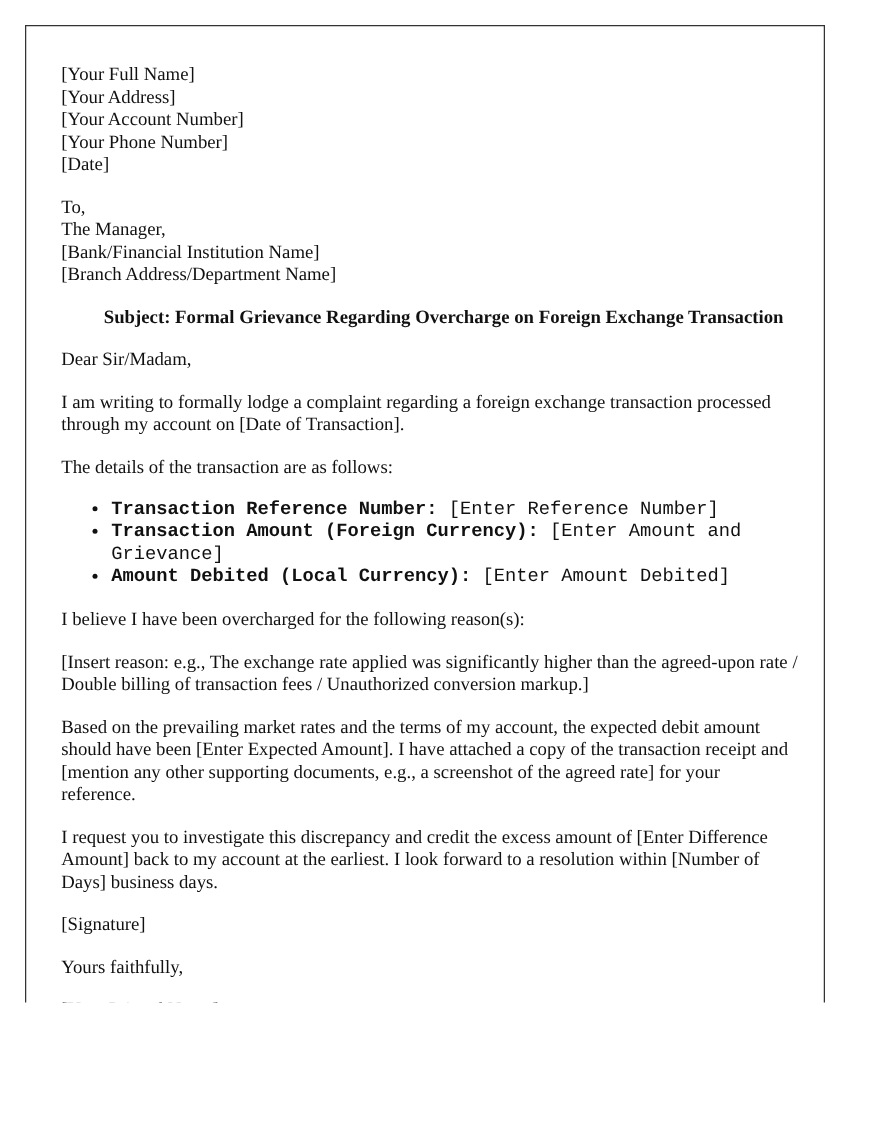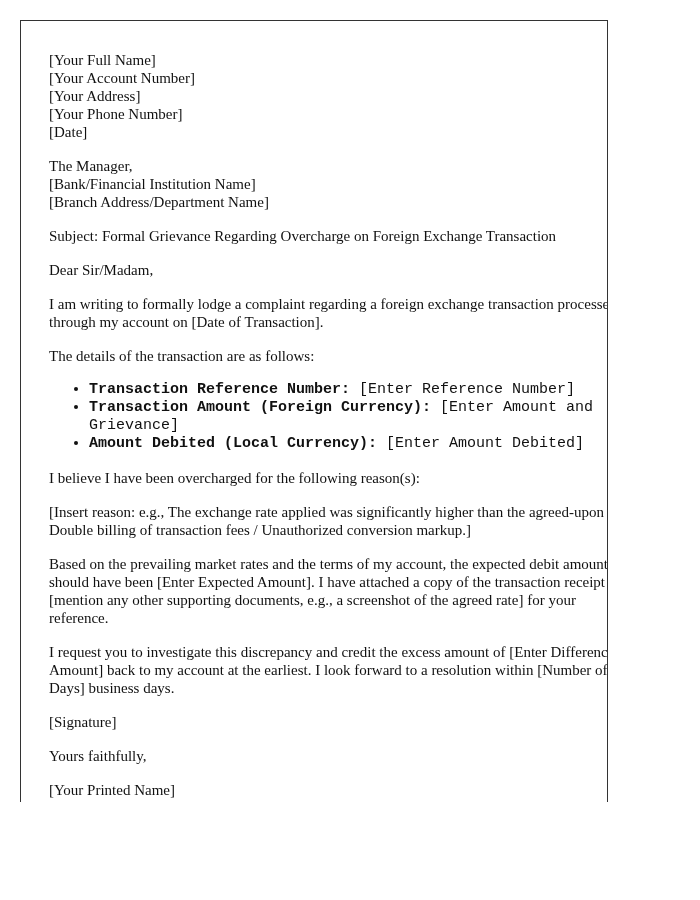--- a/index.html
+++ b/index.html
@@ -1,43 +1,44 @@
 <!DOCTYPE html>
 <html><head>
 <meta charset="utf-8">
 <style>
   html, body { margin: 0; padding: 0; background: #ffffff; }
   body { width: 700px; height: 900px; position: relative; overflow: hidden;
          font-family: "Liberation Serif", serif; font-size: 15px; color: #111; }
-  .page { position: absolute; left: 20px; top: 20px; width: 588px; height: 782px;
+  .page { position: absolute; left: 20px; top: 20px; width: 640px; height: 782px;
           border: 1px solid #333; border-bottom: none; box-sizing: border-box; overflow: hidden; }
   .content { position: absolute; left: 28px; top: 30px; width: 590px; line-height: 18px; }
   .block { margin: 0 0 16px 0; }
   .line { display: block; }
   p { margin: 0 0 16px 0; }
-  .subject { font-weight: normal; }
+  .subject { font-weight: bold; margin-left: 34px; }
   ul { margin: 0 0 16px 0; padding-left: 40px; }
   li { margin: 0; font-family: Liberation Mono, monospace; }
   li b { font-weight: bold; }
 </style>
 </head>
 <body>
 
 <div class="page">
   <div class="content">
 
     <div class="block">
       <span class="line">[Your Full Name]</span>
+      <span class="line">[Your Address]</span>
       <span class="line">[Your Account Number]</span>
-      <span class="line">[Your Address]</span>
       <span class="line">[Your Phone Number]</span>
       <span class="line">[Date]</span>
     </div>
 
     <div class="block">
+      <span class="line">To,</span>
       <span class="line">The Manager,</span>
       <span class="line">[Bank/Financial Institution Name]</span>
       <span class="line">[Branch Address/Department Name]</span>
     </div>
 
     <p class="subject">Subject: Formal Grievance Regarding Overcharge on Foreign Exchange Transaction</p>
     <p>Dear Sir/Madam,</p>
     <p>I am writing to formally lodge a complaint regarding a foreign exchange transaction processed through my account on [Date of Transaction].</p>
     <p>The details of the transaction are as follows:</p>
 

